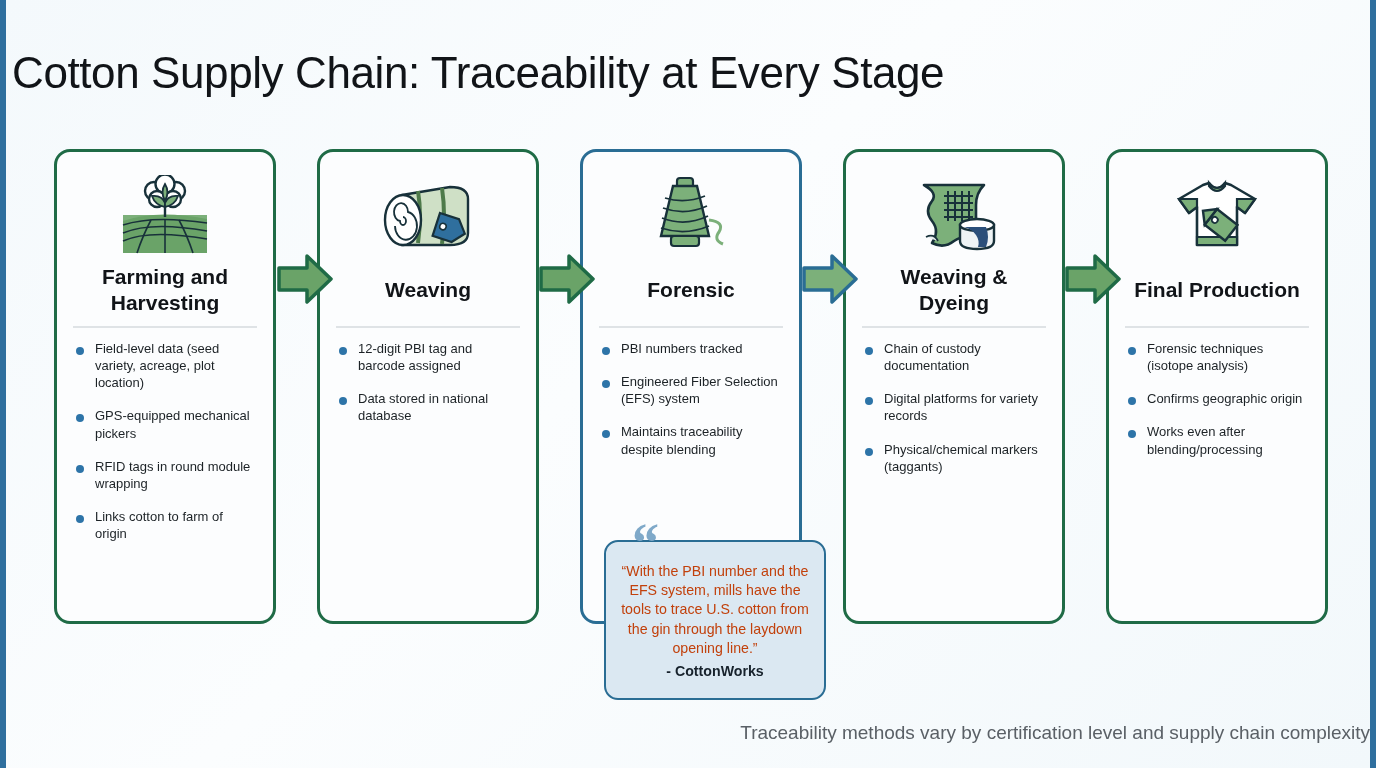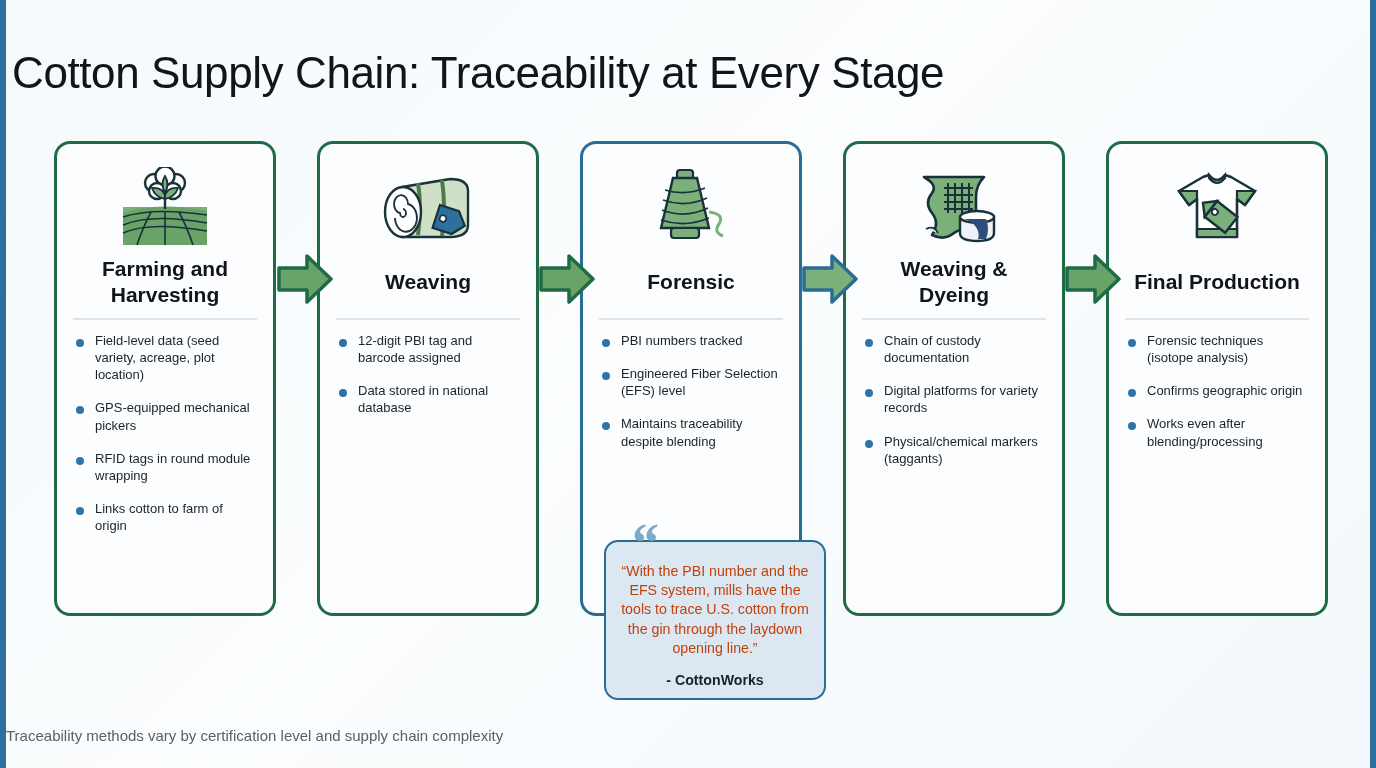--- a/index.html
+++ b/index.html
@@ -35,21 +35,21 @@
     text-align: left;
     font-size: 44px;
     font-weight: normal;
     letter-spacing: -0.4px;
     color: #111418;
   }
 
   
   #cards {
     position: absolute;
-    top: 141px;
+    top: 149px;
     left: 48px;
     width: 1274px;
     height: 475px;
     display: flex;
     align-items: flex-start;
     justify-content: space-between;
   }
 
   .card {
     position: relative;
@@ -163,34 +163,34 @@
     font-family: "Liberation Serif", serif;
   }
 
   #quote-text {
     font-size: 14.2px;
     line-height: 1.35;
     color: #c2410c;
   }
 
   #quote-attr {
-    margin-top: 14px;
+    margin-top: 5px;
     font-size: 14.2px;
     font-weight: bold;
     color: #17222c;
   }
 
   
   #footer {
     position: absolute;
     left: 0;
     bottom: 24px;
     width: 100%;
-    text-align: left;
-    font-size: 15px;
+    text-align: right;
+    font-size: 19px;
     color: #5a6066;
   }
 </style>
 </head>
 <body>
 
 <div id="page">
 
   <div id="title">Cotton Supply Chain: Traceability at Every Stage</div>
 
@@ -263,21 +263,21 @@
           <path d="M23 44 Q46 53 69 42" fill="none" stroke="#18313a" stroke-width="1.8"></path>
           <path d="M22 54 Q46 62 70 52" fill="none" stroke="#18313a" stroke-width="1.8"></path>
           <rect x="32" y="62" width="28" height="10" rx="3" fill="#7cb07a" stroke="#18313a" stroke-width="2.2"></rect>
           <path d="M70 46 Q86 48 80 58 Q74 66 84 70" fill="none" stroke="#7cb07a" stroke-width="3"></path>
         </svg>
       </div>
       <div class="card-title">Forensic</div>
       <div class="divider"></div>
       <ul class="bullets">
         <li>PBI numbers tracked</li>
-        <li>Engineered Fiber Selection (EFS) level</li>
+        <li>Engineered Fiber Selection (EFS) system</li>
         <li>Maintains traceability despite blending</li>
       </ul>
     </div>
 
     <div class="card">
       <div class="card-icon">
         <svg width="104" height="80" viewBox="0 0 104 80">
           <path d="M22 10 L82 10 Q74 18 74 30 L74 62 Q60 60 52 66 Q42 74 30 68 Q38 56 30 46 Q22 36 30 26 Q36 18 22 10 Z" fill="#7cb07a" stroke="#18313a" stroke-width="2.6" stroke-linejoin="round"></path>
           <path d="M24 62 Q32 58 36 66" fill="#e8eef0" stroke="#18313a" stroke-width="1.8"></path>
           <g stroke="#18313a" stroke-width="2">

